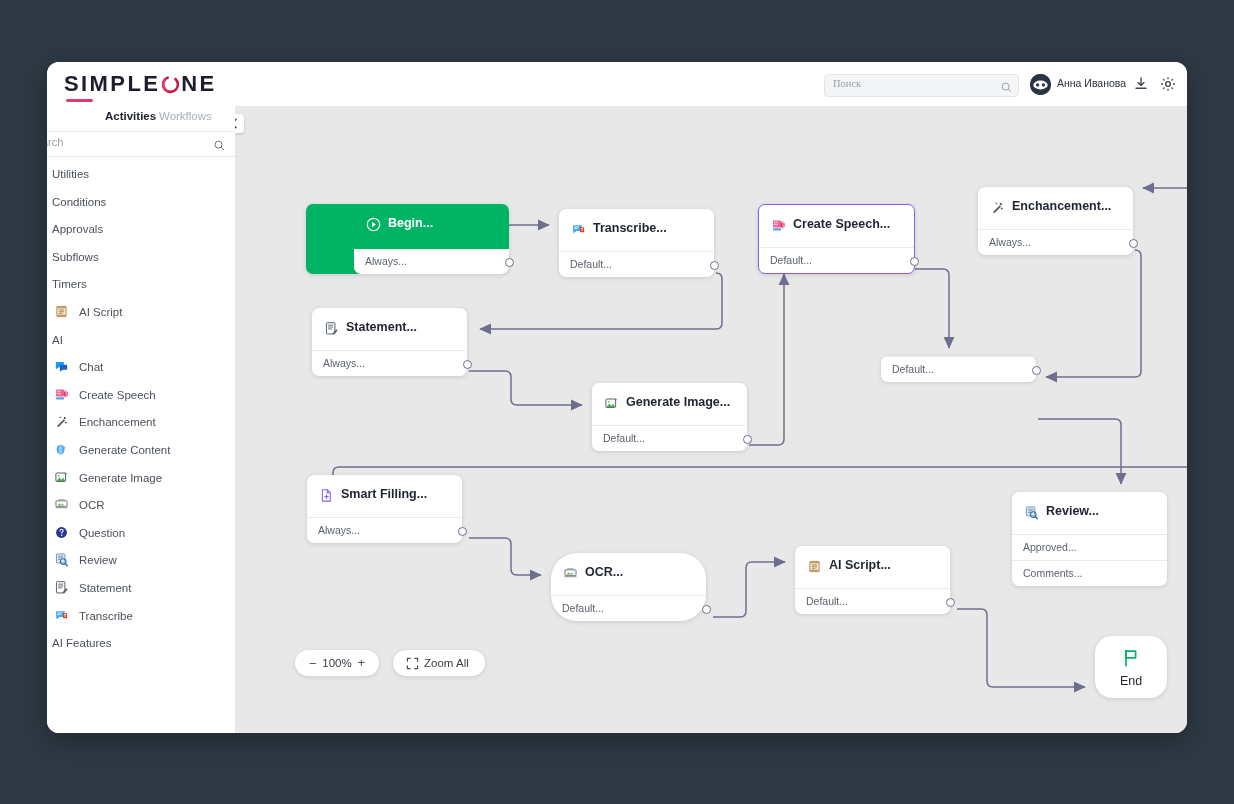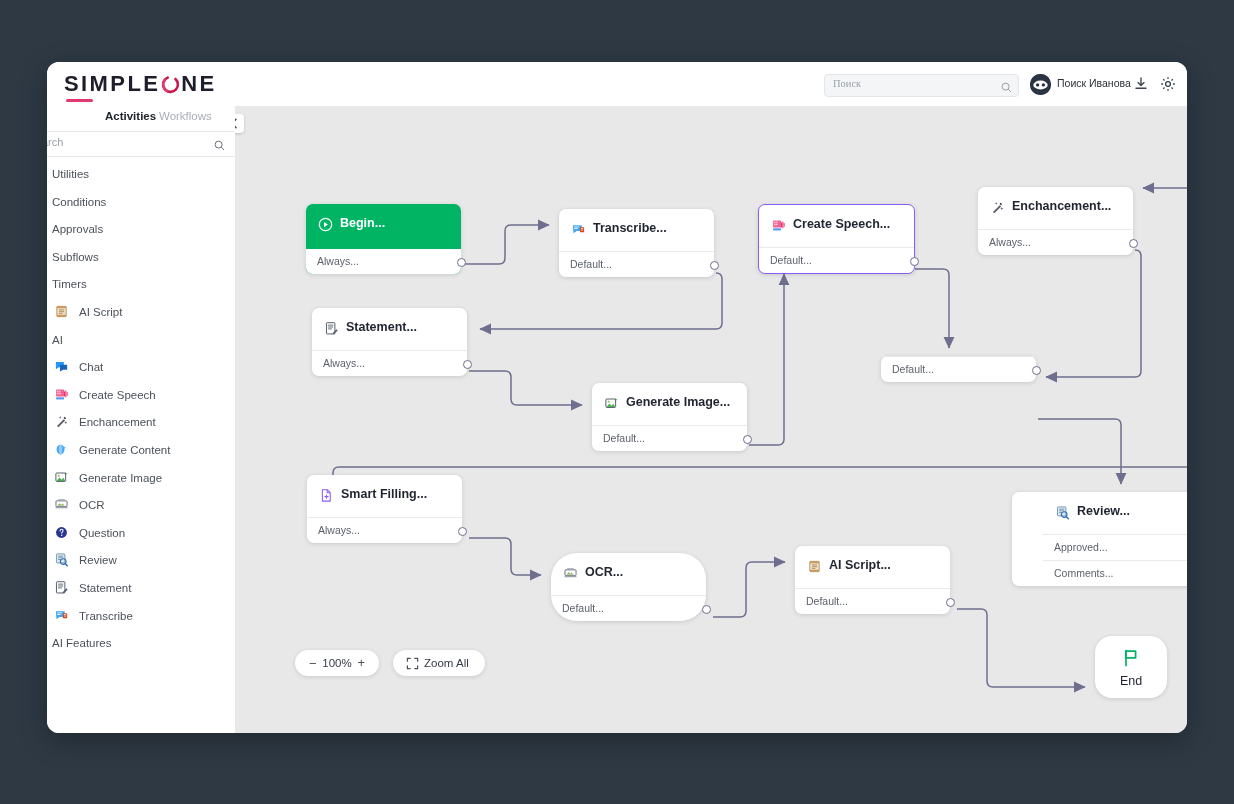--- a/index.html
+++ b/index.html
@@ -104,21 +104,21 @@
     </div>
 
     <div class="avatar">
       <svg width="21" height="21" viewBox="0 0 21 21">
         <circle cx="10.5" cy="10.5" r="10.5" fill="#2b3442"></circle>
         <ellipse cx="10.5" cy="11" rx="7.2" ry="4.4" fill="#ffffff"></ellipse>
         <circle cx="7.6" cy="10.9" r="1.7" fill="#2b3442"></circle>
         <circle cx="13.4" cy="10.9" r="1.7" fill="#2b3442"></circle>
       </svg>
     </div>
-    <div class="user-name">Поиск Иванова</div>
+    <div class="user-name">Анна Иванова</div>
 
     <div class="hdr-icon" id="dl-icon">
       <svg width="18" height="18" viewBox="0 0 18 18">
           <path d="M9 3v7M6 7.6l3 3 3-3" fill="none" stroke="#3c434d" stroke-width="1.35" stroke-linecap="round" stroke-linejoin="round"></path>
           <path d="M4 13.2h10" stroke="#3c434d" stroke-width="1.35" stroke-linecap="round"></path>
         </svg>
     </div>
     <div class="hdr-icon" id="gear-icon">
       <svg width="18" height="18" viewBox="0 0 18 18">
           <g fill="none" stroke="#3c434d" stroke-width="1.3">
@@ -300,21 +300,21 @@
 
         <path d="M234,432 L270,432 Q276,432 276,438 L276,463 Q276,469 282,469 L306,469" marker-end="url(#ah)"></path>
 
         <path d="M478,511 L505,511 Q511,511 511,505 L511,462 Q511,456 517,456 L550,456" marker-end="url(#ah)"></path>
 
         <path d="M722,503 L746,503 Q752,503 752,509 L752,575 Q752,581 758,581 L850,581" marker-end="url(#ah)"></path>
       </g>
     </svg>
 
     <div id="nodes-layer">
-        <div class="node begin" style="left: 71px; top: 98px; width: 155px;">
+        <div class="node begin" style="left: 71px; top: 98px; width: 155px; padding-left: 48px;">
           <div class="head">
             <span class="hico"><svg width="15" height="15" viewBox="0 0 16 16">
                 <circle cx="8" cy="8" r="6.6" fill="none" stroke="#ffffff" stroke-width="1.3"></circle>
                 <path d="M6.4 5.2L10.6 8l-4.2 2.8z" fill="#ffffff"></path>
               </svg></span>
             <span class="htitle">Begin...</span>
           </div>
           <div class="port">
             <span class="plbl">Always...</span>
             <span class="pdot"></span>
@@ -408,21 +408,21 @@
                 <path d="M8.8 1.8V5h3.2" fill="none" stroke="#8b5cf6" stroke-width="1.1" stroke-linejoin="round"></path>
                 <path d="M8 7.4v3.6M6.2 9.2h3.6" stroke="#8b5cf6" stroke-width="1.1" stroke-linecap="round"></path>
               </svg></span>
             <span class="htitle">Smart Filling...</span>
           </div>
           <div class="port">
             <span class="plbl">Always...</span>
             <span class="pdot"></span>
           </div>
         </div>
-        <div class="node " style="left: 777px; top: 386px; width: 155px; padding-left: 31px;">
+        <div class="node " style="left: 777px; top: 386px; width: 155px;">
           <div class="head">
             <span class="hico"><svg width="15" height="15" viewBox="0 0 16 16">
                 <rect x="2.6" y="2" width="9" height="9.6" rx="0.8" fill="#dce9f5" stroke="#6b8ba8" stroke-width="0.9"></rect>
                 <path d="M4.4 4.4h5.4M4.4 6.2h5.4M4.4 8h3.2" stroke="#5b7fa0" stroke-width="0.8"></path>
                 <circle cx="9.8" cy="10.2" r="3" fill="none" stroke="#2b6cb0" stroke-width="1.2"></circle>
                 <line x1="11.9" y1="12.3" x2="14.2" y2="14.6" stroke="#2b6cb0" stroke-width="1.5" stroke-linecap="round"></line>
               </svg></span>
             <span class="htitle">Review...</span>
           </div>
           <div class="port">

